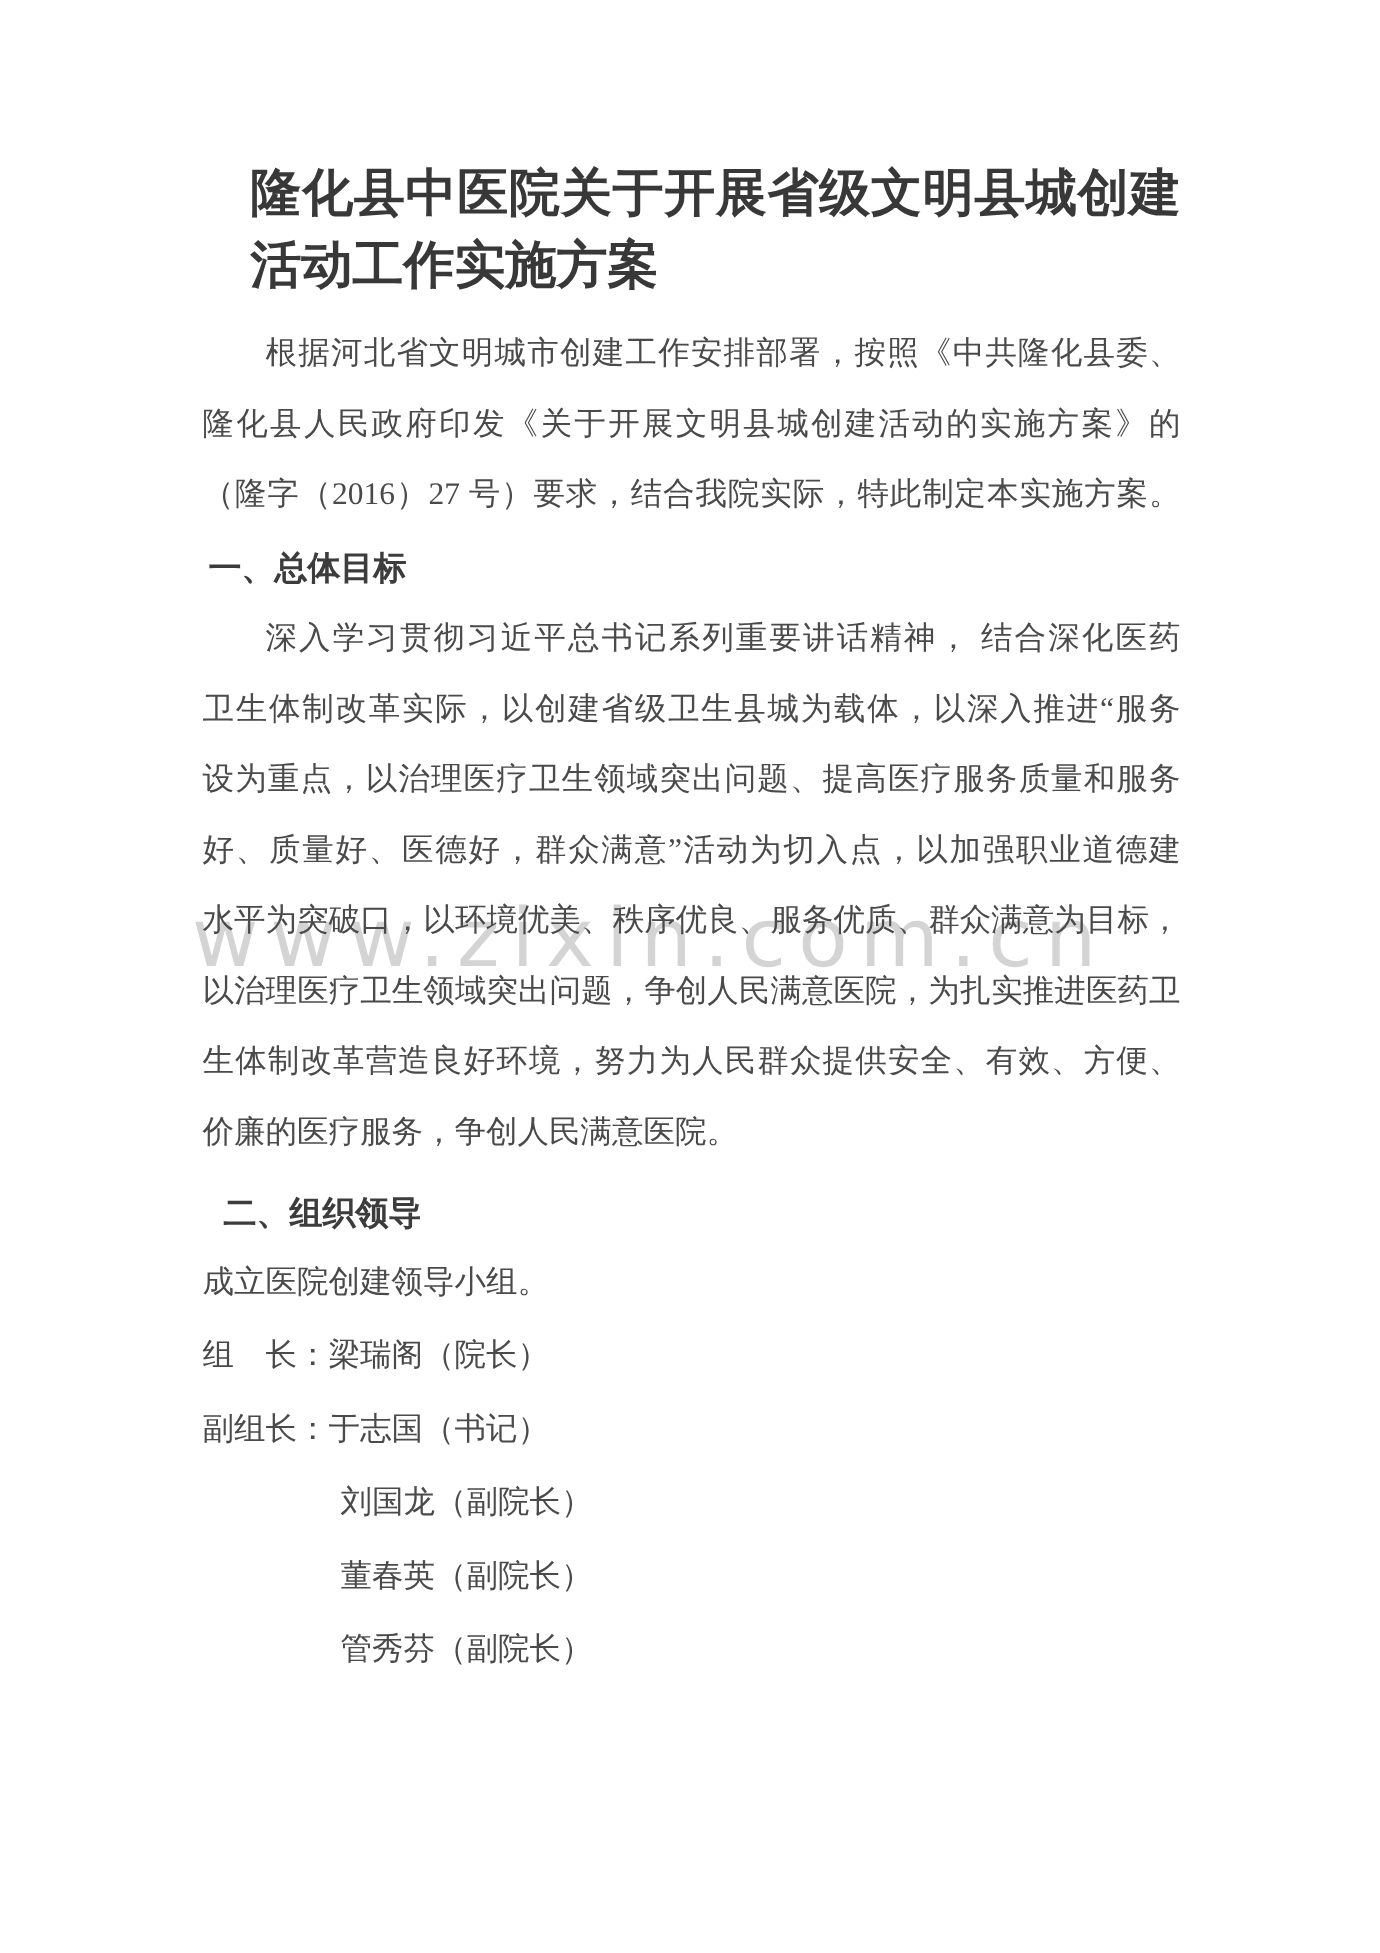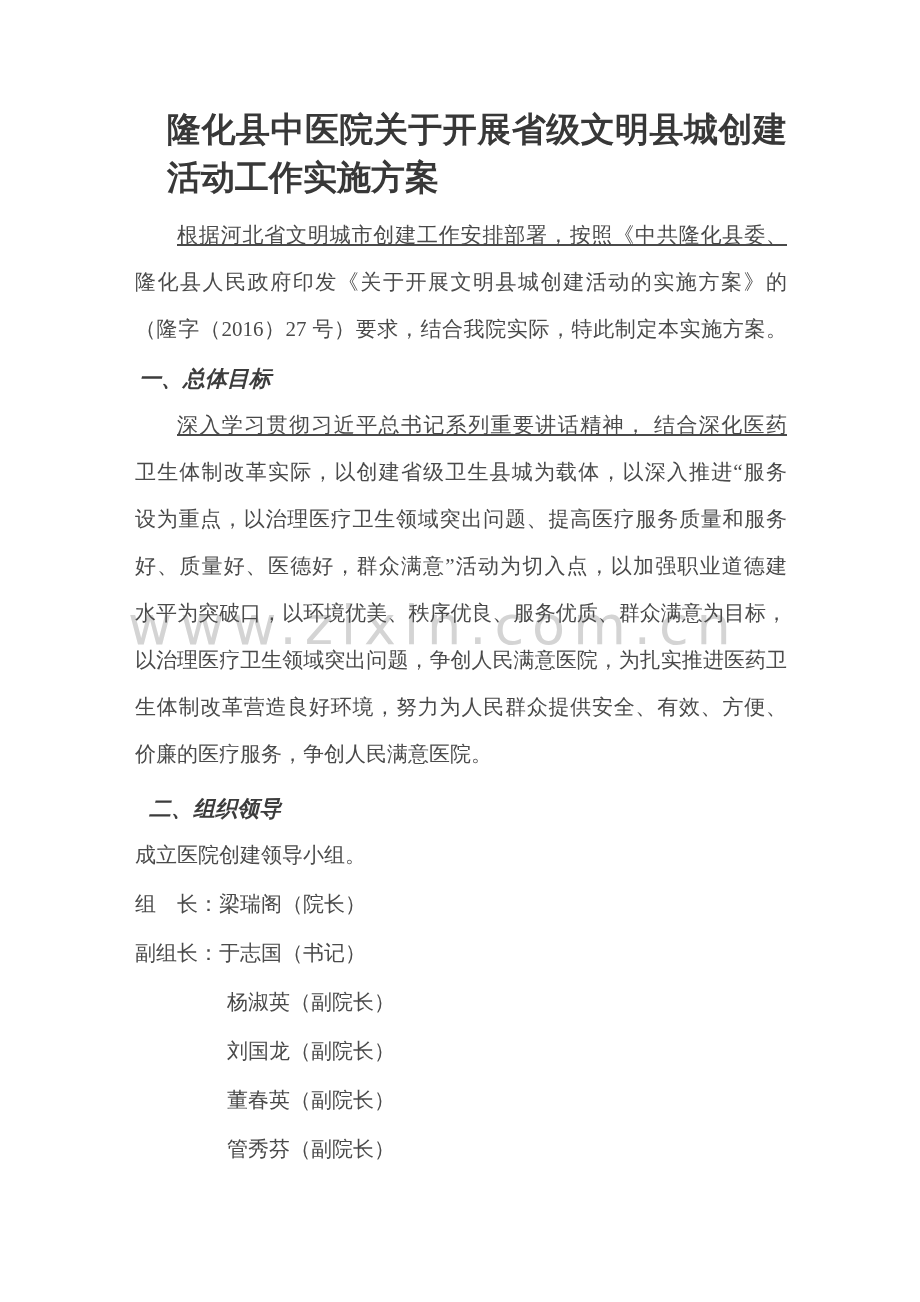--- a/index.html
+++ b/index.html
@@ -44,29 +44,28 @@
     font-size: 21px;
     line-height: 47px;
     color: #4a4a4a;
     white-space: pre-wrap;
   }
   .fill {
     text-align: justify;
     text-align-last: justify;
     text-justify: inter-ideograph;
   }
-  .indent { text-indent: 42px; text-decoration: underline; }
+  .indent { text-indent: 42px; }
   .intro { margin-top: 10px; }
   .heading {
     font-size: 22px;
     line-height: 47px;
     font-weight: 700;
     color: #3c3c3c;
     white-space: pre-wrap;
-    font-style: italic;
   }
   .h1 { margin-top: 2px; padding-left: 4px; }
   .h2 { margin-top: 7px; padding-left: 14px; }
   .sec2 .bodyline { line-height: 49px; font-family: Liberation Mono, monospace; }
   .member { padding-left: 92px; }
 </style>
 </head>
 <body>
 
 <div class="page">
@@ -98,20 +97,19 @@
       <div class="bodyline fill">生体制改革营造良好环境，努力为人民群众提供安全、有效、方便、</div>
       <div class="bodyline">价廉的医疗服务，争创人民满意医院。</div>
     </div>
 
     <div class="heading h2">二、组织领导</div>
 
     <div class="sec2">
       <div class="bodyline">成立医院创建领导小组。</div>
       <div class="bodyline">组　长：梁瑞阁（院长）</div>
       <div class="bodyline">副组长：于志国（书记）</div>
-      <div class="bodyline member">杨淑英（副院长）</div>
       <div class="bodyline member">刘国龙（副院长）</div>
       <div class="bodyline member">董春英（副院长）</div>
       <div class="bodyline member">管秀芬（副院长）</div>
     </div>
 
   </div>
 </div>
 
 </body></html>

